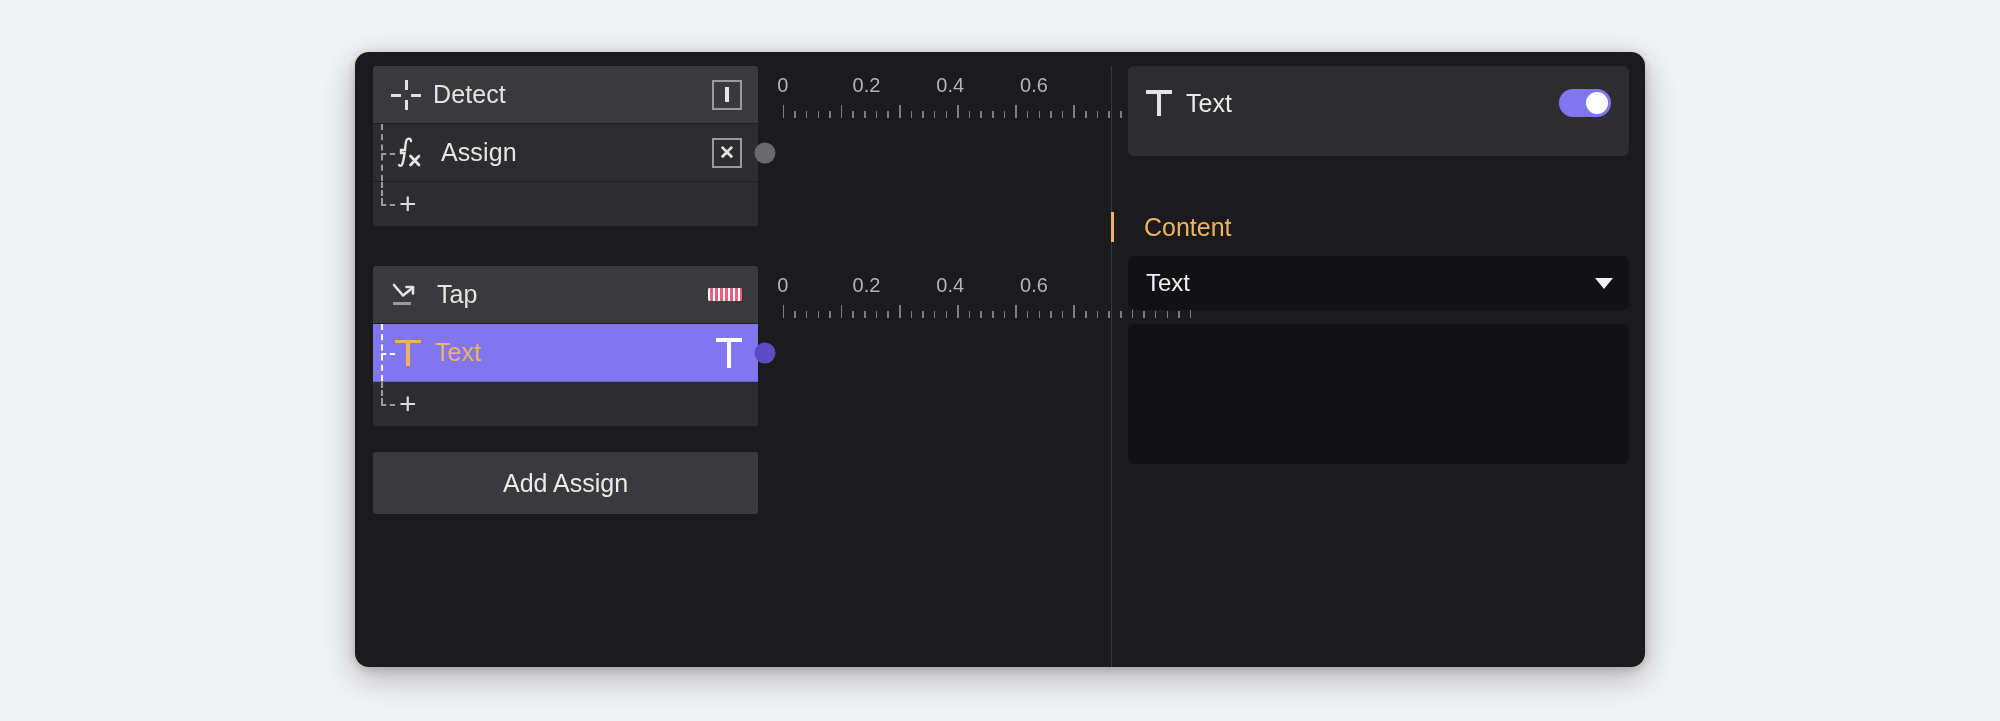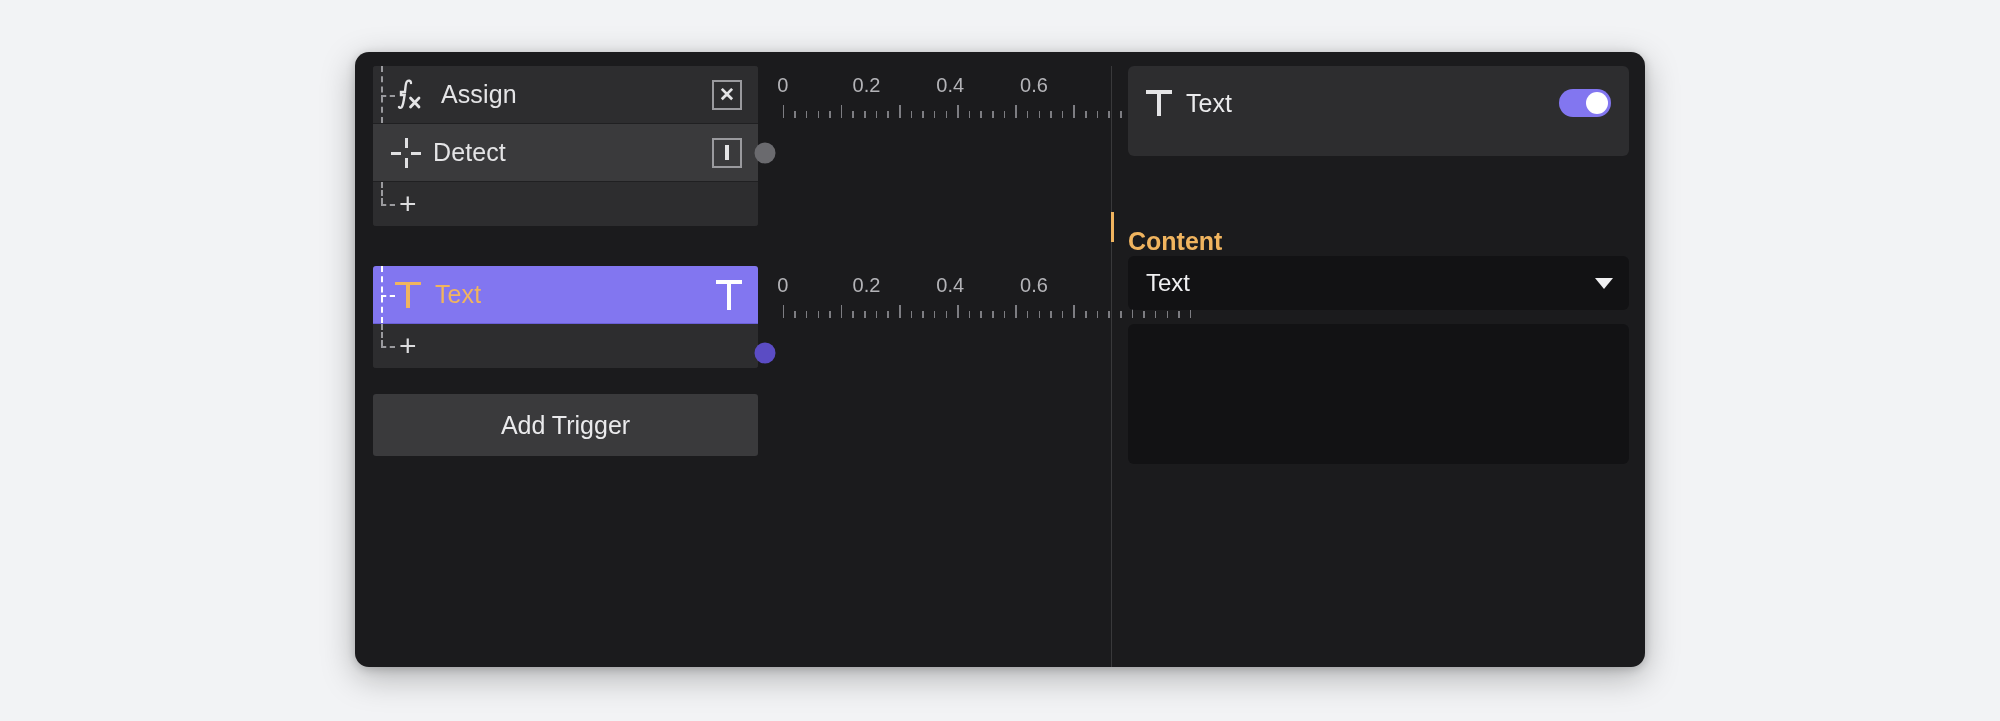--- a/index.html
+++ b/index.html
@@ -327,25 +327,24 @@
   .caret {
     width: 0; height: 0;
     border-left: 9px solid transparent;
     border-right: 9px solid transparent;
     border-top: 11px solid #f0f0f2;
     flex: 0 0 auto;
   }
 
   .section-label {
     display: flex;
-    align-items: flex-end;
+    align-items: center;
     height: 58px;
-    padding-left: 0;
-    position: relative;
-    font-weight: bold;
+    padding-left: 16px;
+    position: relative;
   }
   .section-label .bar {
     width: 3px; height: 30px;
     background: #f0b45f;
     position: absolute;
     left: -1px; top: 50%;
     transform: translateY(-50%);
   }
   .section-label .txt {
     font-size: 25px;
@@ -362,64 +361,76 @@
 </style>
 </head>
 <body>
 
 <div class="window">
   <div class="window-inner">
 
     <div class="node-col">
 
       <div class="group">
-        <div class="row child">
-          <span class="tree">
-            <span class="vline"></span>
-              <span class="hline"></span>
-          </span>
-          <span class="icon ic-fx">
-            <svg width="34" height="32" viewBox="0 0 34 32">
-              <path d="M16 4 C16 1.5 13.5 1 12 2.5 C10.5 4 10.5 8 10 13 L6 13 L6 16 L9.6 16 C8.8 22 8 27 6.5 28.4 C5.5 29.3 4.4 28.8 4 28" stroke="#e4e4e6" stroke-width="2.4" fill="none" stroke-linecap="round"></path>
-              <path d="M15.5 19 L24 28 M24 19 L15.5 28" stroke="#e4e4e6" stroke-width="2.8" fill="none" stroke-linecap="round"></path>
-            </svg>
-          </span>
-          <span class="row-label">Assign</span>
-          <span class="row-spacer"></span>
-          <span class="boxicon">
-            <span class="xm">✕</span>
-          </span>
-        </div>
-
         <div class="row header">
           <span class="icon ic-detect">
             <i class="l"></i>
               <i class="r"></i>
               <i class="t"></i>
               <i class="b"></i>
           </span>
           <span class="row-label">Detect</span>
           <span class="row-spacer"></span>
           <span class="boxicon">
             <span class="vbar"></span>
           </span>
         </div>
 
+        <div class="row child">
+          <span class="tree">
+            <span class="vline"></span>
+              <span class="hline"></span>
+          </span>
+          <span class="icon ic-fx">
+            <svg width="34" height="32" viewBox="0 0 34 32">
+              <path d="M16 4 C16 1.5 13.5 1 12 2.5 C10.5 4 10.5 8 10 13 L6 13 L6 16 L9.6 16 C8.8 22 8 27 6.5 28.4 C5.5 29.3 4.4 28.8 4 28" stroke="#e4e4e6" stroke-width="2.4" fill="none" stroke-linecap="round"></path>
+              <path d="M15.5 19 L24 28 M24 19 L15.5 28" stroke="#e4e4e6" stroke-width="2.8" fill="none" stroke-linecap="round"></path>
+            </svg>
+          </span>
+          <span class="row-label">Assign</span>
+          <span class="row-spacer"></span>
+          <span class="boxicon">
+            <span class="xm">✕</span>
+          </span>
+        </div>
+
         <div class="row addrow">
           <span class="tree">
             <span class="vline half"></span>
               <span class="hline"></span>
           </span>
           <span class="plus">+</span>
         </div>
       </div>
 
       <div class="group-gap"></div>
 
       <div class="group">
+        <div class="row header">
+          <span class="icon ic-tap">
+            <svg width="32" height="30" viewBox="0 0 32 30">
+              <path d="M3 5 L12 15.5 L22 7.5" stroke="#e4e4e6" stroke-width="2.6" fill="none" stroke-linecap="round" stroke-linejoin="round"></path>
+              <path d="M22 13.5 L22 7 L15.5 7" stroke="#e4e4e6" stroke-width="2.6" fill="none" stroke-linecap="round" stroke-linejoin="round"></path>
+              <path d="M2 23.5 L20 23.5" stroke="#9a9a9e" stroke-width="3" stroke-linecap="butt"></path>
+            </svg>
+          </span>
+          <span class="row-label">Tap</span>
+          <span class="row-spacer"></span>
+          <span class="ic-zig"></span>
+        </div>
 
         <div class="row child selected">
           <span class="tree">
             <span class="vline"></span>
               <span class="hline"></span>
           </span>
           <span class="icon ic-T" style="color:#f0b45f;">
             <i class="bar"></i>
               <i class="stem"></i>
           </span>
@@ -434,21 +445,21 @@
         <div class="row addrow">
           <span class="tree">
             <span class="vline half"></span>
               <span class="hline"></span>
           </span>
           <span class="plus">+</span>
         </div>
       </div>
 
       <div class="add-trigger">
-        <span>Add Trigger</span>
+        <span>Add Assign</span>
       </div>
     </div>
 
     <div class="timeline-col">
 
       <div class="ruler">
         <div class="ruler-nums">
           <span style="left:2%">0</span>
           <span style="left:27%">0.2</span>
           <span style="left:52%">0.4</span>

